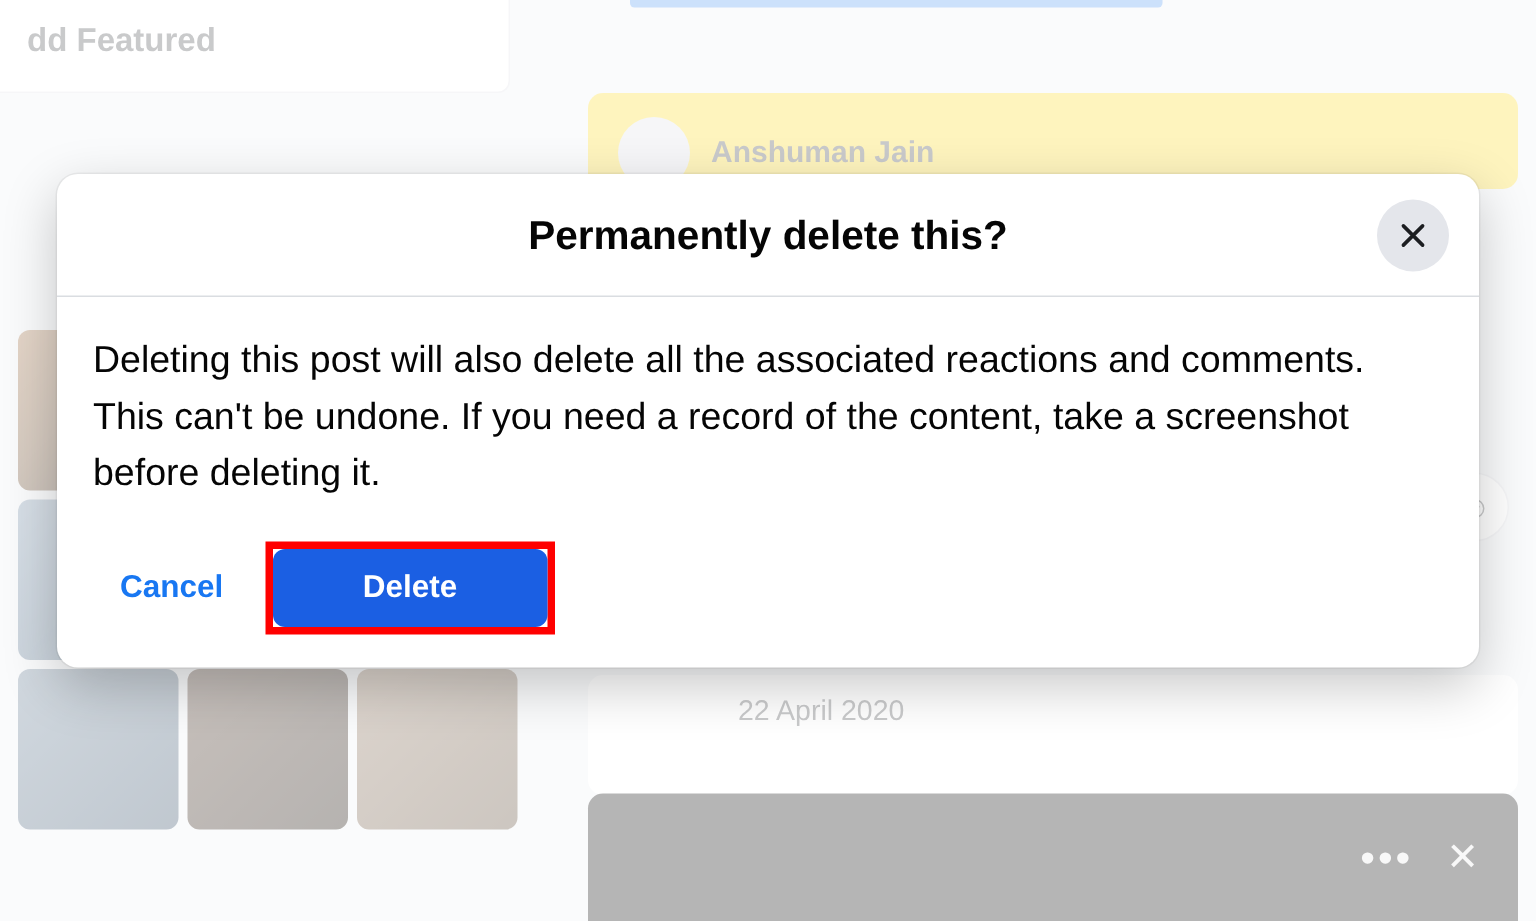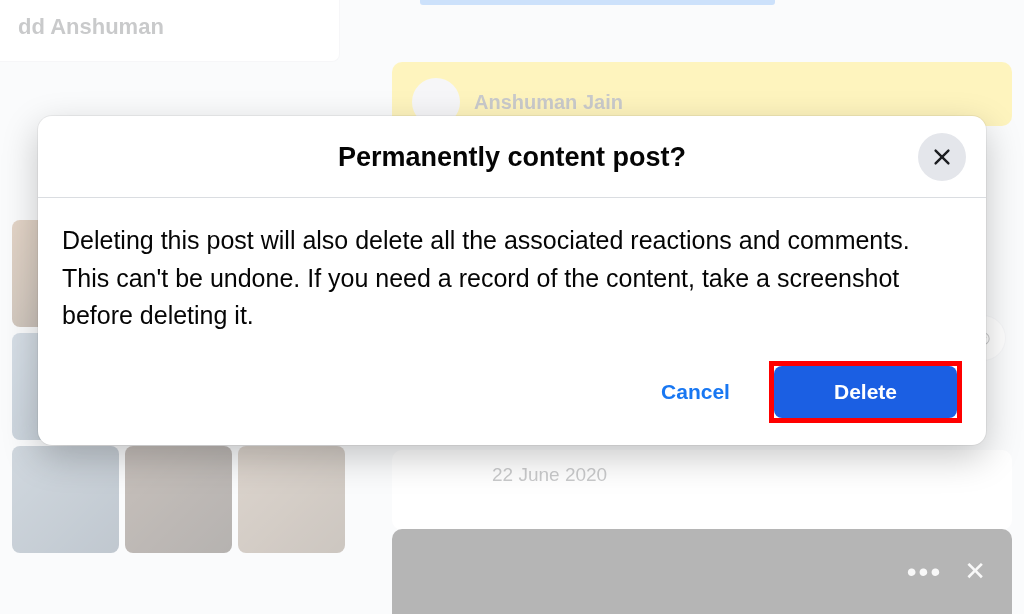--- a/index.html
+++ b/index.html
@@ -132,23 +132,23 @@
     }
     .close-btn svg { width:22px; height:22px; }
     .modal-body {
       padding: 24px 24px 8px 24px;
       font-size: 25px;
       line-height: 1.5;
       color: #050505;
     }
     .modal-footer {
       display:flex;
-      justify-content:flex-end;
+      justify-content:flex-start;
       align-items:center;
-      gap: 21px;
+      gap: 10px;
       padding: 18px 24px 22px 24px;
     }
     .cancel-btn {
       background: transparent;
       border: none;
       color: #1877f2;
       font-size: 21px;
       font-weight: 600;
       padding: 12px 18px;
       cursor: pointer;
@@ -170,21 +170,21 @@
       padding: 14px 60px;
       border-radius: 8px;
       cursor: pointer;
     }
     .delete-btn { background:#1b5fe3; }
   </style>
 </head>
 <body>
 
 <div class="bg-left-card">
-  <span>dd Anshuman</span>
+  <span>dd Featured</span>
 </div>
 
 <div class="post-tab-indicator"></div>
 
 <div class="post-card">
   <div class="post-header">
     <div class="avatar"></div>
     <div>
       <div class="post-name">Anshuman Jain</div>
     </div>
@@ -201,33 +201,33 @@
   <div class="photo-tile"></div>
   <div class="photo-tile"></div>
   <div class="photo-tile"></div>
   <div class="photo-tile"></div>
   <div class="photo-tile"></div>
   <div class="photo-tile"></div>
   <div class="photo-tile"></div>
 </div>
 
 <div class="post-card-2">
-  <div class="post-date">22 June 2020</div>
+  <div class="post-date">22 April 2020</div>
 </div>
 
 <div class="dark-strip">
   <span class="dots">•••</span>
   <span class="close-x">✕</span>
 </div>
 
 <div class="overlay"></div>
 
 <div class="modal">
   <div class="modal-header">
-    <div class="modal-title">Permanently content post?</div>
+    <div class="modal-title">Permanently delete this?</div>
     <button class="close-btn">
       <svg viewBox="0 0 24 24">
         <path d="M5 5 L19 19 M19 5 L5 19" stroke="#1c1e21" stroke-width="2.6" stroke-linecap="round" fill="none"></path>
       </svg>
     </button>
   </div>
   <div class="modal-body">Deleting this post will also delete all the associated reactions and comments. This can't be undone. If you need a record of the content, take a screenshot before deleting it.</div>
   <div class="modal-footer">
     <button class="cancel-btn">Cancel</button>
     <div class="delete-wrap">

